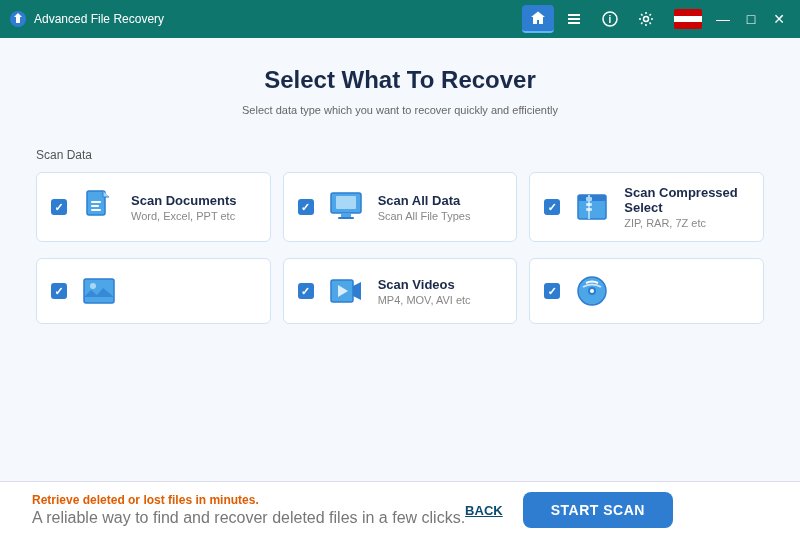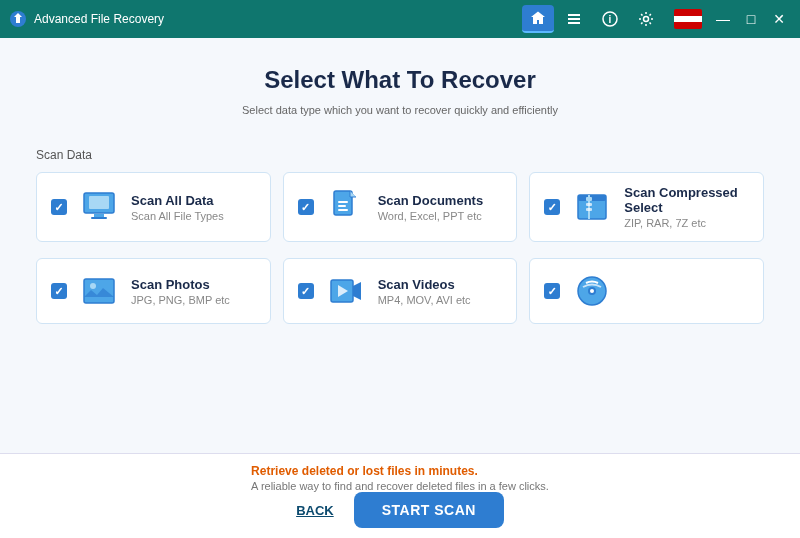--- a/index.html
+++ b/index.html
@@ -177,32 +177,31 @@
 
     
     .footer {
       background: white;
       border-top: 1px solid #dde;
       padding: 10px 32px;
       display: flex;
       align-items: center;
       justify-content: flex-start;
       flex-shrink: 0;
-      flex-direction: column;
     }
     .footer-left {}
     .footer-promo {
       color: #e05c00;
       font-size: 12px;
       font-weight: 600;
       margin-bottom: 2px;
     }
     .footer-desc {
       color: #777;
-      font-size: 11px;
+      font-size: 16px;
     }
     .footer-right {
       display: flex;
       align-items: center;
       gap: 20px;
     }
     .back-btn {
       color: #0c4a6e;
       font-size: 13px;
       font-weight: 600;
@@ -273,54 +272,54 @@
 
   <div class="sections">
 
     <div class="section-label">Scan Data</div>
     <div class="cards-grid">
 
       <div class="card">
         <div class="card-checkbox"></div>
         <div class="card-icon">
           <svg viewBox="0 0 36 36" fill="none">
-            <rect x="3" y="4" width="30" height="20" rx="2" fill="#4da6e8" stroke="#2e7dd1" stroke-width="1.5"></rect>
-            <rect x="8" y="7" width="20" height="13" rx="1" fill="#a8d8f5"></rect>
-            <rect x="13" y="25" width="10" height="3" fill="#4da6e8"></rect>
-            <rect x="10" y="28" width="16" height="2" rx="1" fill="#2e7dd1"></rect>
-          </svg>
-        </div>
-        <div class="card-text">
-          <div class="card-title">Scan All Data</div>
-          <div class="card-subtitle">Scan All File Types</div>
-        </div>
-      </div>
-
-      <div class="card">
-        <div class="card-checkbox"></div>
-        <div class="card-icon">
-          <svg viewBox="0 0 36 36" fill="none">
             <rect x="6" y="2" width="18" height="24" rx="2" fill="#4da6e8" stroke="#2e7dd1" stroke-width="1.5"></rect>
             <path d="M22 2 L28 8 L22 8 Z" fill="#2e7dd1"></path>
             <rect x="10" y="12" width="10" height="2" rx="1" fill="white"></rect>
             <rect x="10" y="16" width="8" height="2" rx="1" fill="white"></rect>
             <rect x="10" y="20" width="10" height="2" rx="1" fill="white"></rect>
             <path d="M22 2 L22 8 L28 8" fill="#a8d8f5" stroke="#2e7dd1" stroke-width="1"></path>
           </svg>
         </div>
         <div class="card-text">
           <div class="card-title">Scan Documents</div>
           <div class="card-subtitle">Word, Excel, PPT etc</div>
         </div>
       </div>
 
       <div class="card">
         <div class="card-checkbox"></div>
         <div class="card-icon">
           <svg viewBox="0 0 36 36" fill="none">
+            <rect x="3" y="4" width="30" height="20" rx="2" fill="#4da6e8" stroke="#2e7dd1" stroke-width="1.5"></rect>
+            <rect x="8" y="7" width="20" height="13" rx="1" fill="#a8d8f5"></rect>
+            <rect x="13" y="25" width="10" height="3" fill="#4da6e8"></rect>
+            <rect x="10" y="28" width="16" height="2" rx="1" fill="#2e7dd1"></rect>
+          </svg>
+        </div>
+        <div class="card-text">
+          <div class="card-title">Scan All Data</div>
+          <div class="card-subtitle">Scan All File Types</div>
+        </div>
+      </div>
+
+      <div class="card">
+        <div class="card-checkbox"></div>
+        <div class="card-icon">
+          <svg viewBox="0 0 36 36" fill="none">
             <rect x="4" y="6" width="28" height="24" rx="2" fill="#4da6e8" stroke="#2e7dd1" stroke-width="1.5"></rect>
             <rect x="4" y="6" width="28" height="6" rx="2" fill="#2e7dd1"></rect>
             <line x1="15" y1="6" x2="15" y2="30" stroke="#a8d8f5" stroke-width="2"></line>
             <rect x="12" y="8" width="6" height="4" rx="1" fill="#a8d8f5"></rect>
             <rect x="12" y="14" width="6" height="3" rx="1" fill="white" opacity="0.7"></rect>
             <rect x="12" y="19" width="6" height="3" rx="1" fill="white" opacity="0.7"></rect>
           </svg>
         </div>
         <div class="card-text">
           <div class="card-title">Scan Compressed Select</div>
@@ -333,24 +332,20 @@
 
       <div class="card">
         <div class="card-checkbox"></div>
         <div class="card-icon">
           <svg viewBox="0 0 36 36" fill="none">
             <rect x="3" y="6" width="30" height="24" rx="2" fill="#4da6e8" stroke="#2e7dd1" stroke-width="1.5"></rect>
             <circle cx="12" cy="13" r="3" fill="#a8d8f5"></circle>
             <path d="M3 24 L10 17 L16 22 L22 15 L33 24 Z" fill="#2e7dd1" opacity="0.7"></path>
           </svg>
         </div>
-        <div class="card-text">
-          <div class="card-title">Scan Photos</div>
-          <div class="card-subtitle">JPG, PNG, BMP etc</div>
-        </div>
       </div>
 
       <div class="card">
         <div class="card-checkbox"></div>
         <div class="card-icon">
           <svg viewBox="0 0 36 36" fill="none">
             <rect x="3" y="7" width="22" height="22" rx="2" fill="#4da6e8" stroke="#2e7dd1" stroke-width="1.5"></rect>
             <path d="M25 13 L33 9 L33 27 L25 23 Z" fill="#2e7dd1"></path>
             <polygon points="10,12 10,24 20,18" fill="white" opacity="0.8"></polygon>
           </svg>

